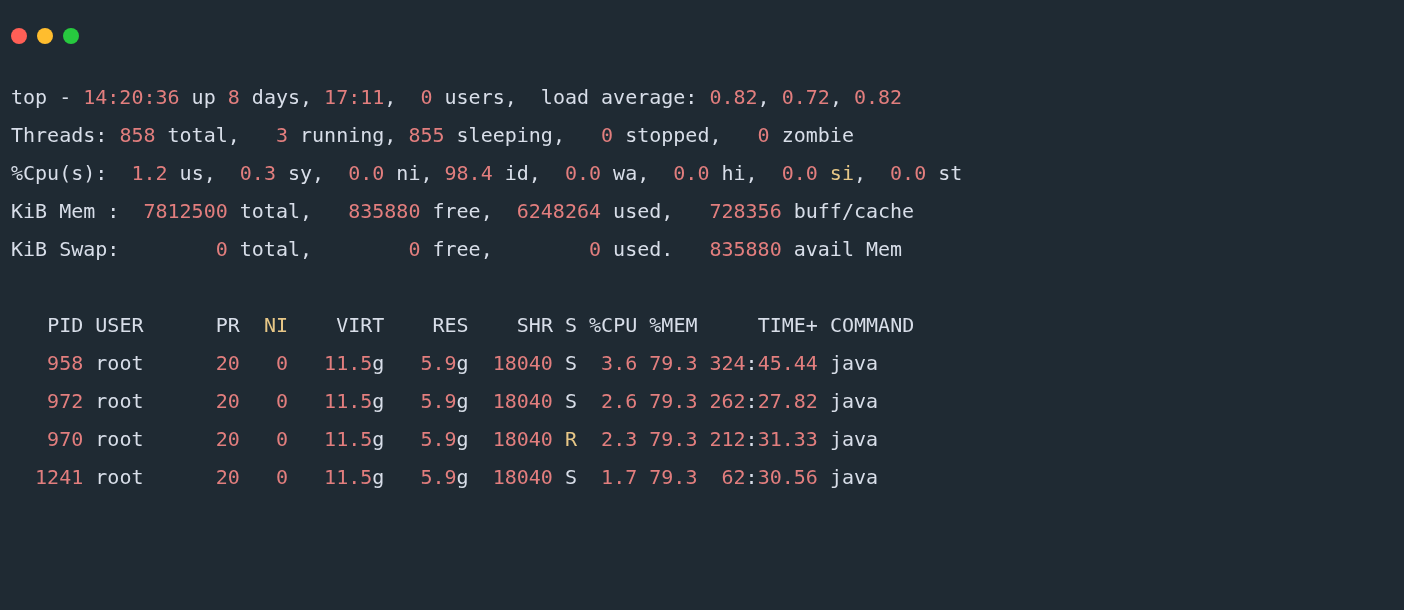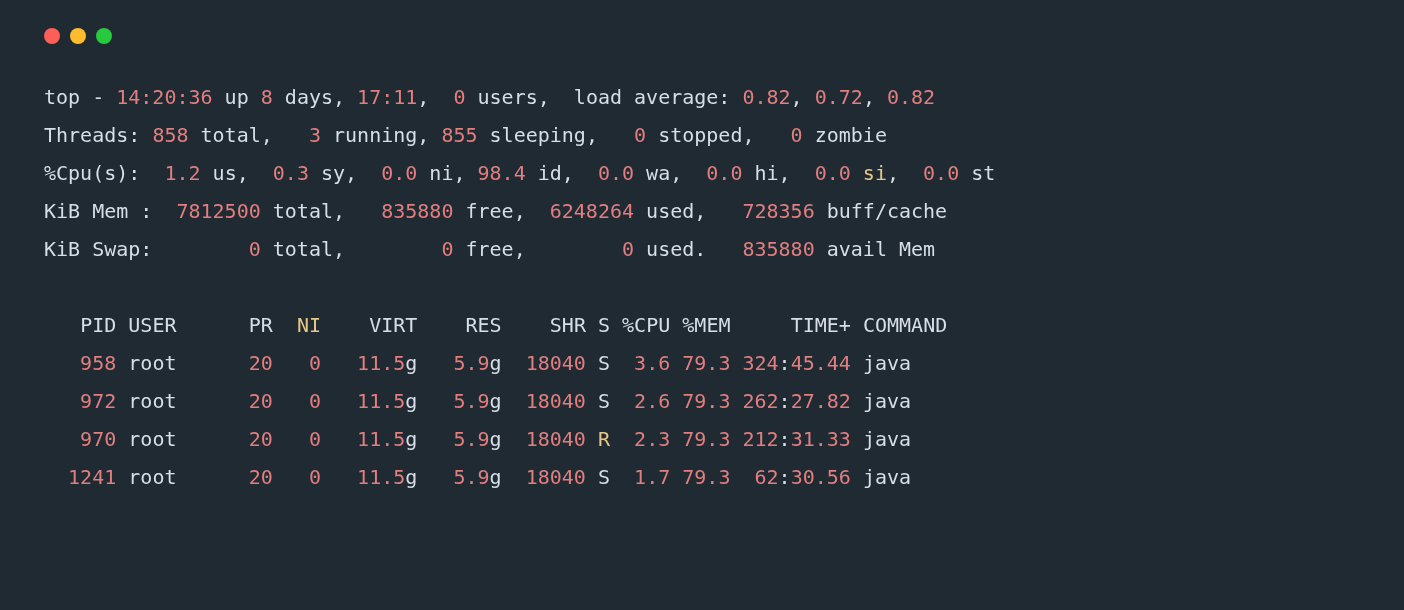--- a/index.html
+++ b/index.html
@@ -1,16 +1,16 @@
 <!DOCTYPE html>
 <html><head>
 <meta charset="utf-8">
 <style>
   html,body{margin:0;padding:0;background:#1f2a33;color:#d8dee9;font-family:ui-monospace,SFMono-Regular,Menlo,Consolas,monospace;font-size:20px;line-height:1.9}
-  .window{width:1404px;height:610px;box-sizing:border-box;padding:28px 28px 0 44px}
+  .window{width:1404px;height:610px;box-sizing:border-box;padding:28px 28px 0 11px}
   .traffic{display:flex;gap:10px;margin-bottom:34px}
   .dot{width:16px;height:16px;border-radius:50%}
   .red{background:#ff5f56}.yellow{background:#ffbd2e}.green{background:#27c93f}
   .num{color:#e27e7e}
   .hi{color:#e7c787}
   pre{margin:0;font:inherit}
   .header-row{white-space:pre}
   .proc-row{white-space:pre}
 </style>
 </head>

